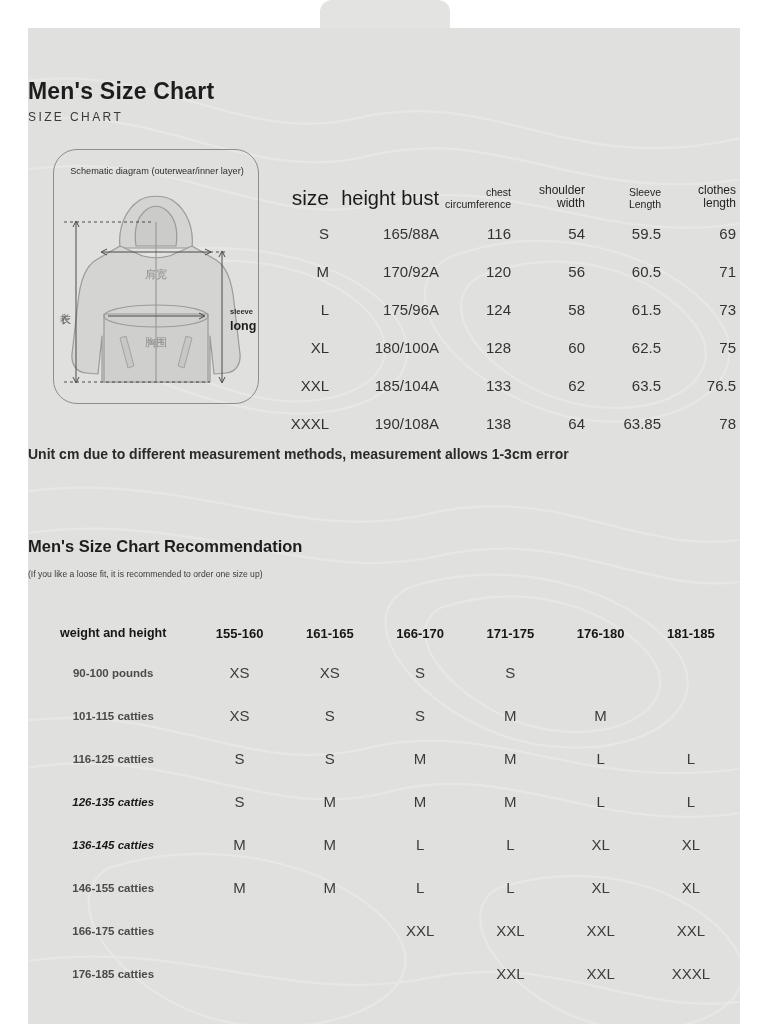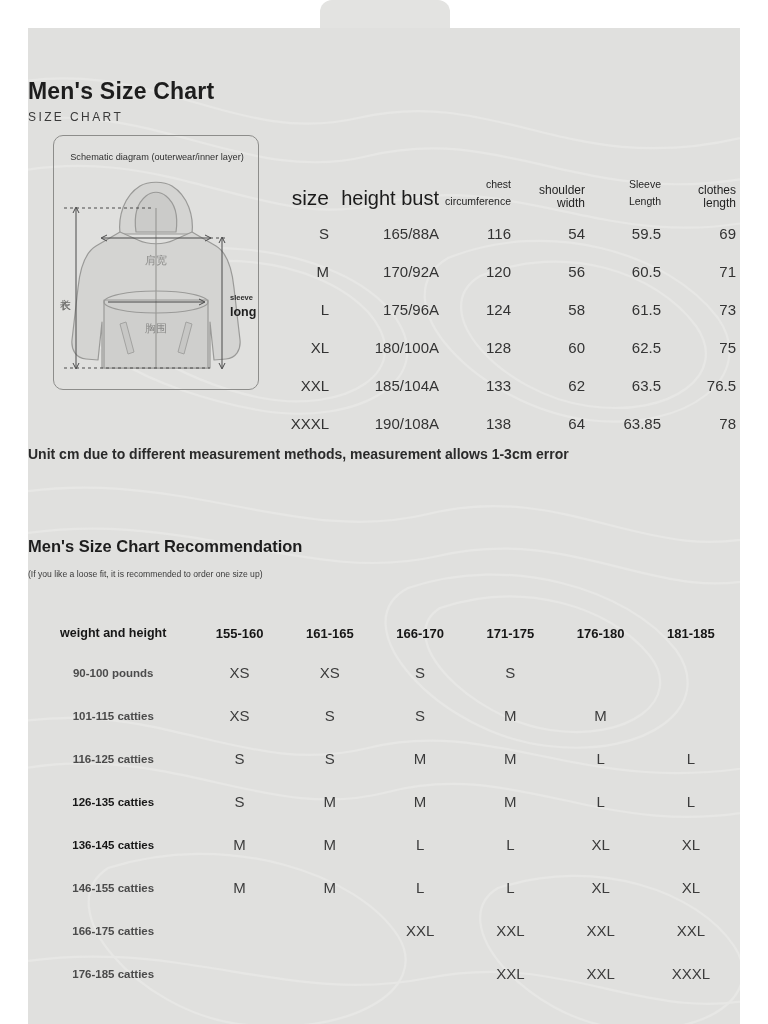--- a/index.html
+++ b/index.html
@@ -57,24 +57,24 @@
     position: absolute;
     left: 0; top: 82px; width: 665px;
     font-size: 12px;
     letter-spacing: 2.4px;
     color: #3a3a3a;
   }
 
   
   #schematic {
     position: absolute;
-    left: 25px; top: 107px;
+    left: 25px; top: 121px;
     width: 206px; height: 255px;
     border: 1.4px solid #8d8d8b;
-    border-radius: 10px;
+    border-radius: 24px;
     box-sizing: border-box;
   }
   #schem-caption {
     position: absolute;
     left: 14px; top: 14px; width: 178px;
     font-size: 9.2px;
     line-height: 15px;
     text-align: center;
     color: #2e2e2e;
   }
@@ -92,21 +92,21 @@
     text-align: right;
     vertical-align: middle;
     font-weight: normal;
     padding: 0;
   }
   #size-table thead th { height: 58px; vertical-align: bottom; padding-bottom: 4px; }
   #size-table tbody td { height: 38px; font-size: 15px; color: #333; }
 
   .h-size   { font-size: 21px; font-weight: bold; color: #1b1b1b; }
   .h-big    { font-size: 20px; font-weight: bold; color: #1b1b1b; }
-  .h-sm     { font-size: 10.5px; line-height: 17px; color: #1f1f1f; font-weight: bold; }
+  .h-sm     { font-size: 10.5px; line-height: 12px; color: #1f1f1f; font-weight: bold; }
   .h-md     { font-size: 12px;   line-height: 13px; color: #1f1f1f; font-weight: bold; }
 
   .c1 { width: 58px; }
   .c2 { width: 110px; }
   .c3 { width: 72px; }
   .c4 { width: 74px; }
   .c5 { width: 76px; }
   .c6 { width: 75px; }
 
   #unit-note {
@@ -150,21 +150,21 @@
     color: #161616;
   }
   #rec-table thead th.rowhead { font-size: 12.5px; }
   #rec-table tbody td { height: 43px; font-size: 15px; color: #3c3c3c; }
   #rec-table tbody td.rowhead {
     font-size: 11.5px;
     font-weight: bold;
     color: #4b4b4b;
     text-align: center;
   }
-  #rec-table tbody tr.strong td.rowhead { color: #171717; }
+  #rec-table tbody tr.strong td.rowhead { color: #171717; font-style: italic; }
   .rc0 { width: 162px; }
   .rcx { width: 90px; }
 </style>
 </head>
 <body>
 
 <div id="tab"></div>
 
 <div id="card">
 

